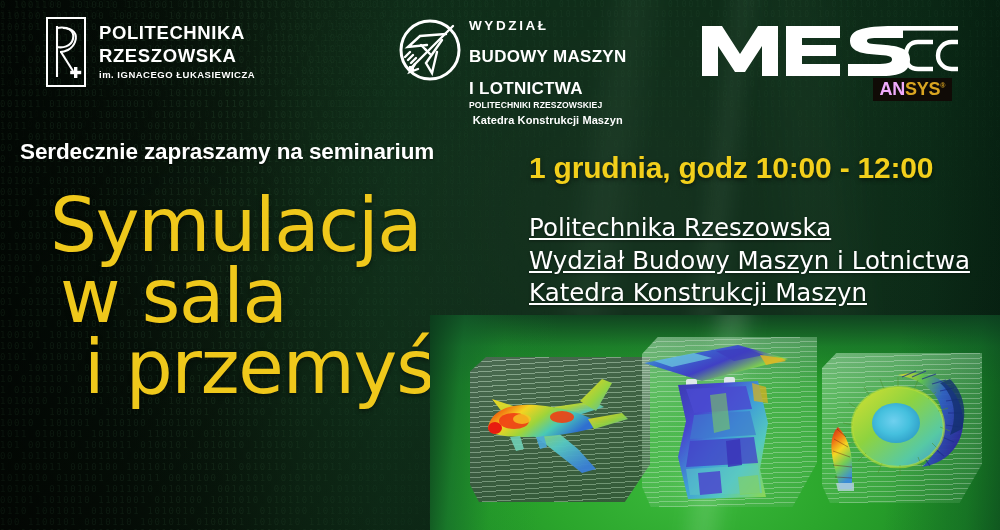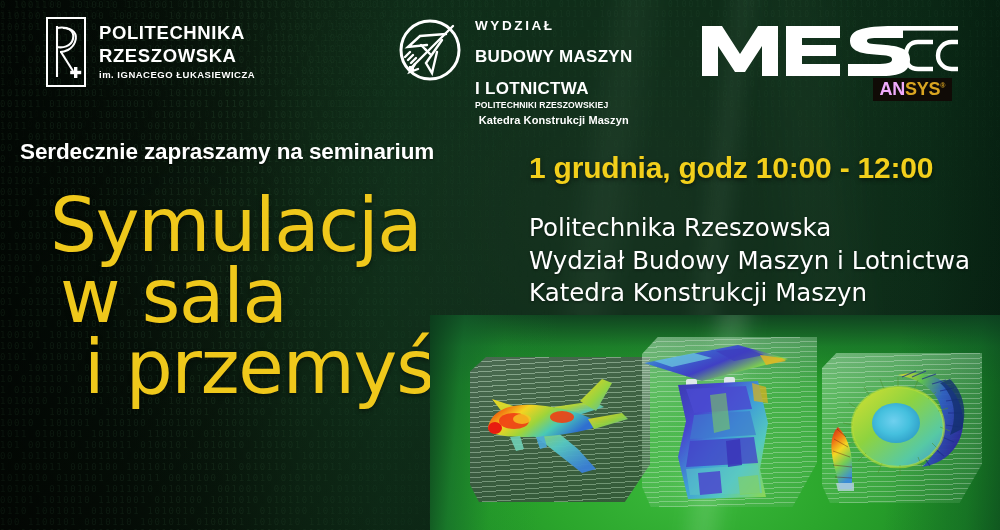--- a/index.html
+++ b/index.html
@@ -101,21 +101,21 @@
   .pr-l1,.pr-l2{
     color:#fff;font-weight:bold;font-size:18.5px;letter-spacing:.6px;
     font-family:"Liberation Sans",sans-serif;
   }
   .pr-l2{margin-top:4px;}
   .pr-l3{
     color:#fff;font-weight:bold;font-size:9.5px;letter-spacing:.5px;margin-top:5px;
   }
 
   
-  .logo-wbmil{position:absolute;left:396px;top:16px;display:flex;align-items:flex-start;gap:11px;}
+  .logo-wbmil{position:absolute;left:396px;top:16px;display:flex;align-items:flex-start;gap:5px;}
   .wb-mark{width:68px;height:68px;flex:none;}
   .wb-text{display:flex;flex-direction:column;line-height:1;padding-top:3px;}
   .wb-l1{color:#fff;font-weight:bold;font-size:13.5px;letter-spacing:2.6px;}
   .wb-l2,.wb-l3{color:#fff;font-weight:bold;font-size:17px;letter-spacing:.3px;margin-top:15px;}
   .wb-l4{color:#fff;font-weight:bold;font-size:8.6px;letter-spacing:.1px;margin-top:4px;}
   .wb-l5{color:#fff;font-weight:bold;font-size:11px;margin-top:6px;letter-spacing:.1px;text-align:center;}
 
   
   .logo-mesco{position:absolute;left:700px;top:20px;width:262px;height:86px;}
   .mesco-word{position:absolute;left:0;top:0;}
@@ -152,21 +152,21 @@
     position:absolute;left:529px;top:151px;
     color:#f2cf1b;font-weight:bold;font-size:30px;letter-spacing:-.2px;
     text-shadow:0 2px 4px rgba(0,0,0,.5);
   }
   .where{
     position:absolute;left:529px;top:212px;
     color:#ffffff;font-size:24.5px;line-height:1.33;font-weight:normal;
     font-family:"DejaVu Sans", sans-serif;
     text-shadow:0 1px 3px rgba(0,0,0,.45);
   }
-  .where span{display:block;white-space:nowrap;}
+  .where span{display:block;white-space:nowrap;text-decoration:underline;}
 
   
   .sim-strip{
     position:absolute;left:430px;bottom:0;width:570px;height:215px;
     overflow:hidden;
   }
   .sim-green{
     position:absolute;inset:-40px -10px -10px -10px;
     background:
       radial-gradient(ellipse 420px 260px at 46% 78%, #3cba3c 0%, #2ba62c 34%, #1f8f26 62%, #157c20 100%);

